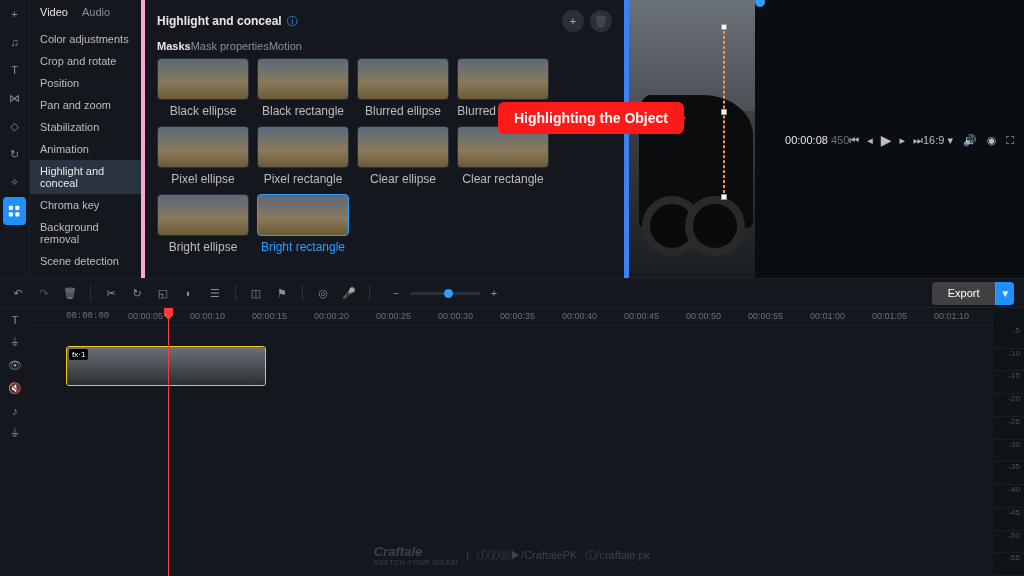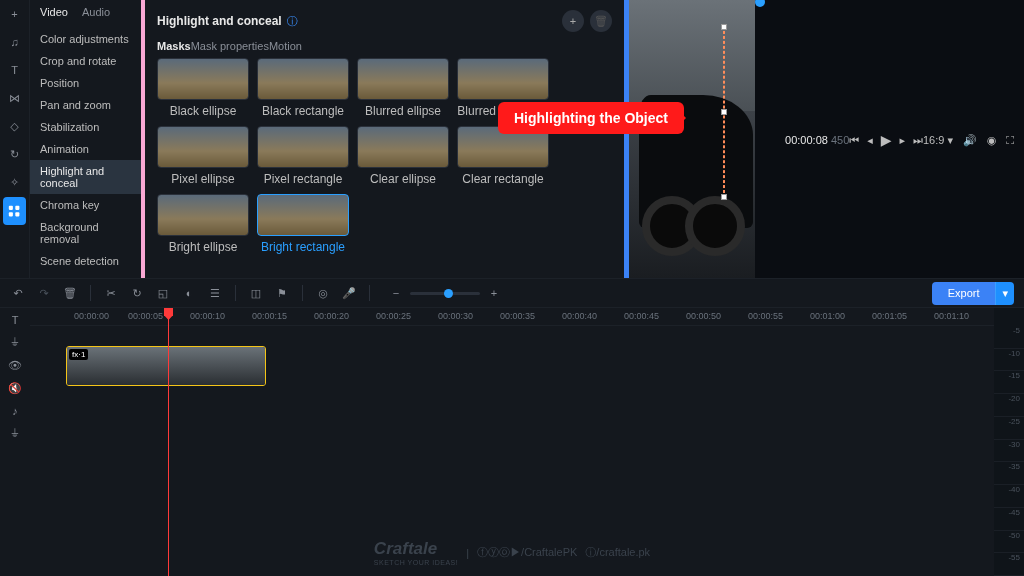--- a/index.html
+++ b/index.html
@@ -51,37 +51,37 @@
 .btns{display:flex;align-items:center;gap:8px;color:#bdbdbd}
 .btns span{cursor:pointer}
 .rctrl{display:flex;align-items:center;gap:10px;color:#bdbdbd}
 .tb{height:30px;background:#14181e;border-top:1px solid #1c2128;border-bottom:1px solid #1c2128;display:flex;align-items:center;padding:0 10px;gap:10px;color:#8a8f98}
 .tb .sep{width:1px;height:16px;background:#2a303a;margin:0 2px}
 .tb .ic{cursor:pointer;display:inline-flex;align-items:center;justify-content:center;width:16px}
 .tb .zoom{display:flex;align-items:center;gap:6px;margin-left:6px}
 .tb .ztrack{width:70px;height:3px;background:#2a303a;border-radius:2px;position:relative}
 .tb .zknob{position:absolute;left:48%;top:-3px;width:9px;height:9px;border-radius:50%;background:#2a9fff}
 .tb .export{margin-left:auto;display:flex}
-.tb .ebtn{background:#3b82f6;color:#fff;padding:5px 16px;border-radius:4px 0 0 4px;font-size:11px;cursor:pointer}
+.tb .ebtn{background:#404040;color:#fff;padding:5px 16px;border-radius:4px 0 0 4px;font-size:11px;cursor:pointer}
 .tb .edd{background:#1e90ff;color:#fff;padding:5px 6px;border-left:1px solid #3aa0ff;border-radius:0 4px 4px 0;cursor:pointer}
 .tl{flex:1;background:#14181e;display:flex;position:relative}
 .tlrail{width:30px;display:flex;flex-direction:column;gap:10px;padding:6px 0;align-items:center;color:#8a8f98}
 .tlmain{flex:1;position:relative;overflow:hidden}
 .ruler{height:18px;display:flex;position:relative;color:#6a727c;font-size:9px;border-bottom:1px solid #1c2128}
 .ruler span{position:absolute;top:3px}
 .playhead{position:absolute;top:0;bottom:0;left:138px;width:1px;background:#ff3a3a;z-index:5}
 .playhead::before{content:"";position:absolute;top:0;left:-4px;width:9px;height:12px;background:#ff3a3a;clip-path:polygon(0 0,100% 0,100% 60%,50% 100%,0 60%)}
 .track{height:40px;margin-top:20px;position:relative}
 .clip{position:absolute;left:36px;top:0;height:40px;width:200px;border:1.5px solid #f5c518;border-radius:3px;background:#2a303a;display:flex;overflow:hidden}
 .clip .fx{position:absolute;top:2px;left:2px;background:#000;color:#fff;font-size:8px;padding:1px 3px;border-radius:2px;z-index:2}
 .clip img,.clip .fr{flex:1;background:linear-gradient(180deg,#6a7278 0%,#2a2e32 100%)}
 .meters{width:30px;background:#0f1419;display:flex;flex-direction:column;font-size:8px;color:#4a525c;padding-top:18px}
 .meters div{flex:1;text-align:right;padding-right:4px;border-bottom:1px solid #1a1f26}
 .wm{position:absolute;bottom:10px;left:50%;transform:translateX(-50%);color:#3a424c;display:flex;align-items:center;gap:8px;font-size:11px}
-.wm .logo{font-style:italic;font-weight:700;font-size:17px}
+.wm .logo{font-style:italic;font-weight:700;font-size:13px}
 .wm .sub{font-size:7px;display:block;letter-spacing:0.5px}
 svg{width:13px;height:13px;fill:currentColor}
 </style>
 </head>
 <body>
 
 <div class="app">
  <div class="top">
   <div class="left-rail">
    <div class="rbtn">+</div>
@@ -260,21 +260,21 @@
   <div class="tlrail">
    <span>T</span>
    <span>⏚</span>
    <span>👁</span>
    <span>🔇</span>
    <span>♪</span>
    <span>⏚</span>
   </div>
   <div class="tlmain">
    <div class="ruler" id="ruler">
-          <span style="left: 44px;">00:00:00</span>
+          <span style="left: 36px; font-family: Liberation Mono, monospace;">00:00:00</span>
           <span style="left: 98px;">00:00:05</span>
           <span style="left: 160px;">00:00:10</span>
           <span style="left: 222px;">00:00:15</span>
           <span style="left: 284px;">00:00:20</span>
           <span style="left: 346px;">00:00:25</span>
           <span style="left: 408px;">00:00:30</span>
           <span style="left: 470px;">00:00:35</span>
           <span style="left: 532px;">00:00:40</span>
           <span style="left: 594px;">00:00:45</span>
           <span style="left: 656px;">00:00:50</span>

